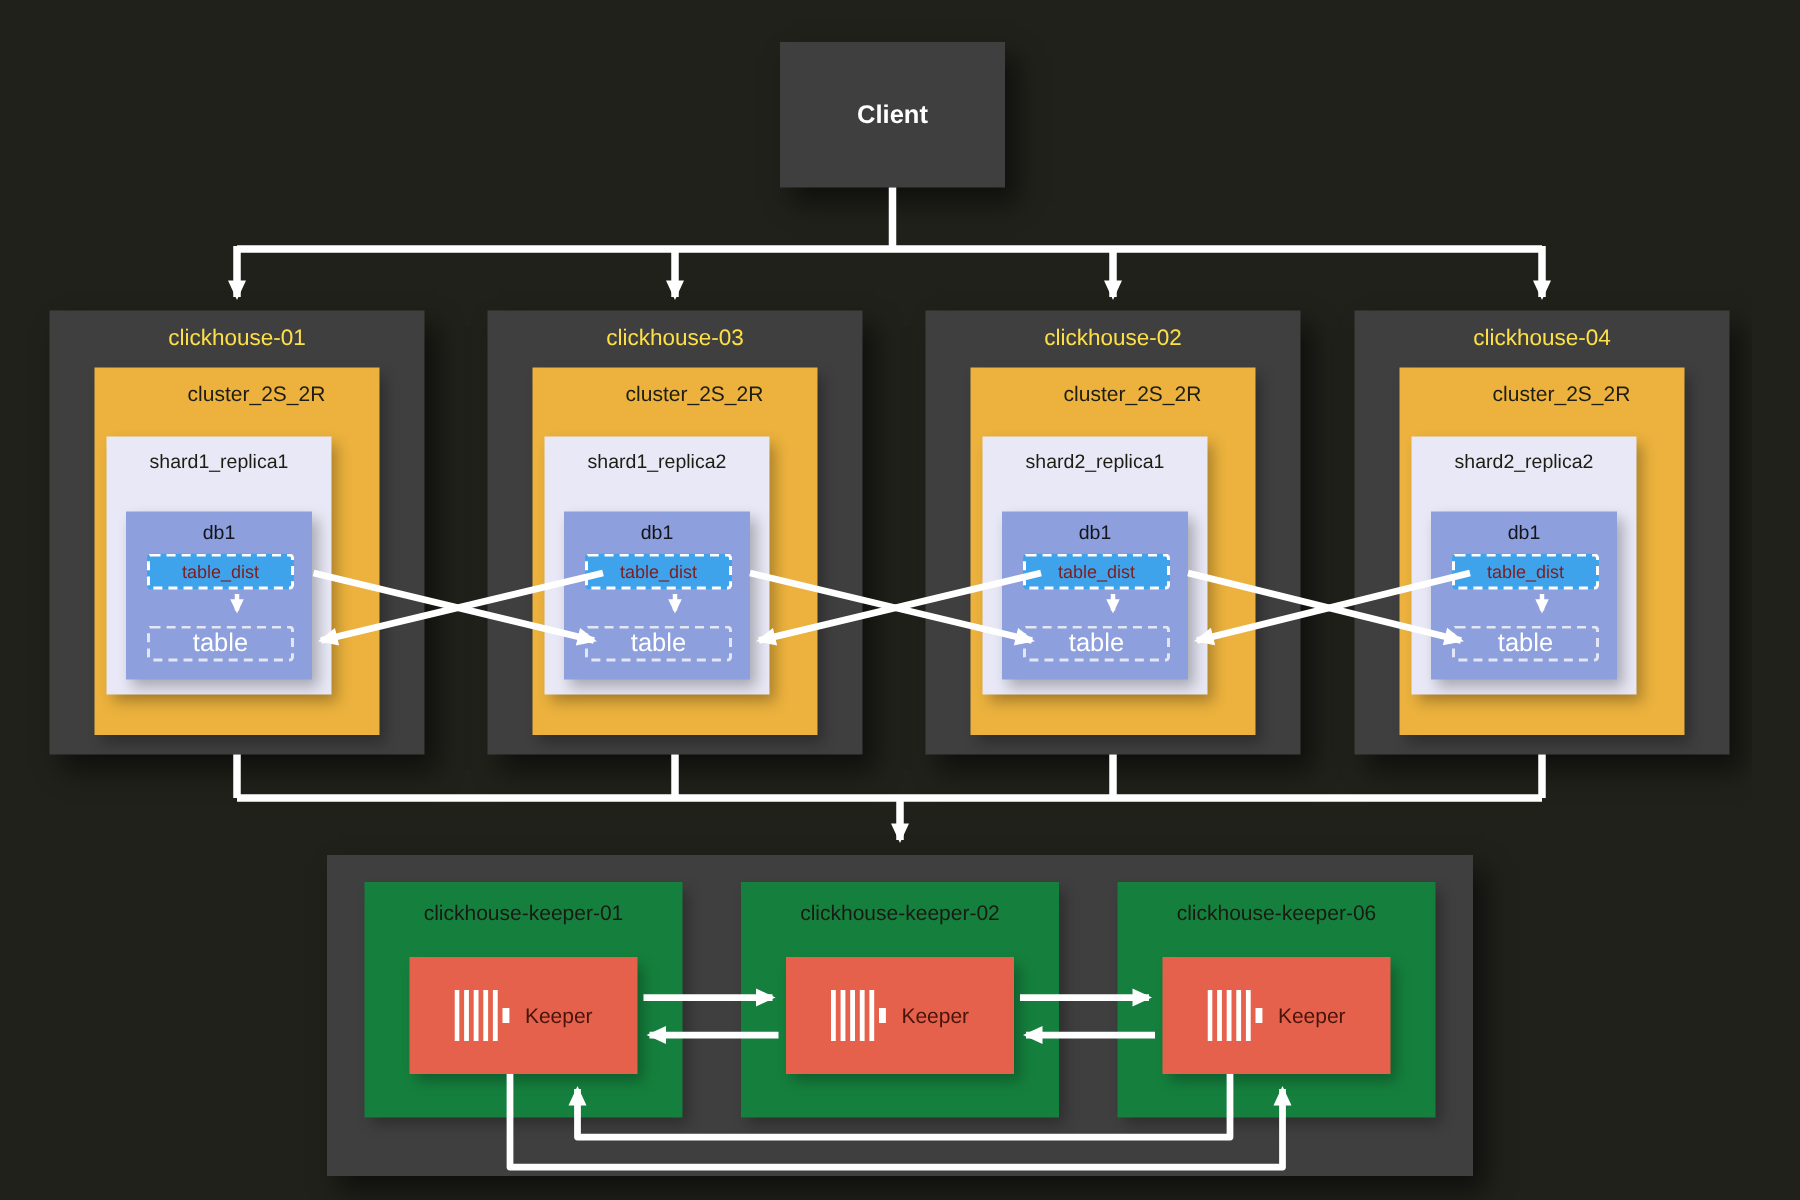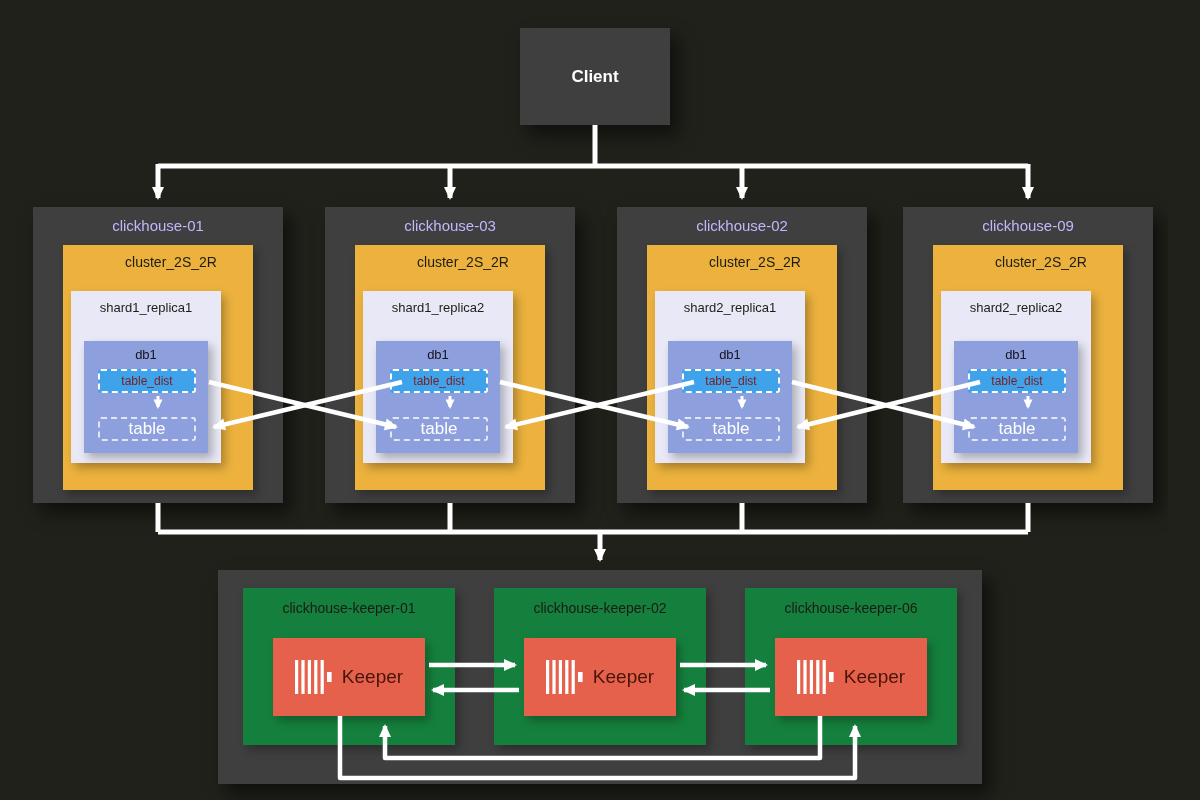--- a/index.html
+++ b/index.html
@@ -14,21 +14,21 @@
 
   
   .client{
     position:absolute;left:520px;top:28px;width:150px;height:97px;
     background:#3f3f3f;display:flex;align-items:center;justify-content:center;
     color:#ffffff;font-weight:bold;font-size:17px;
   }
 
   
   .node{position:absolute;top:207px;width:250px;height:296px;background:#3f3f3f;}
-  .node-title{text-align:center;color:#c4b5fd;font-size:15px;padding-top:10px;}
+  .node-title{text-align:center;color:#fde047;font-size:15px;padding-top:10px;}
   .cluster{position:absolute;left:30px;top:38px;width:190px;height:245px;background:#ecb23d;}
   .cluster-title{text-align:center;color:#1d1d15;font-size:14px;padding-top:9px;padding-left:26px;}
   .replica{position:absolute;left:8px;top:46px;width:150px;height:172px;background:#e8e8f6;}
   .replica-title{text-align:center;color:#1d1d15;font-size:13px;padding-top:9px;}
   .db{position:absolute;left:13px;top:50px;width:124px;height:112px;background:#8d9fdc;}
   .db-title{text-align:center;color:#14141c;font-size:13px;padding-top:6px;}
   .tdist{
     position:absolute;left:14px;top:28px;width:94px;height:20px;
     background:#3fa3ec;border:2px dashed #ffffff;border-radius:3px;
     color:#7f1d1d;font-size:12px;text-align:center;line-height:20px;
@@ -40,21 +40,21 @@
   }
 
   
   .keeper-wrap{position:absolute;left:218px;top:570px;width:764px;height:214px;background:#3f3f3f;}
   .keeper{position:absolute;top:18px;width:212px;height:157px;background:#15803d;}
   .keeper-title{text-align:center;color:#1a1a14;font-size:14px;padding-top:12px;}
   .keeper-core{
     position:absolute;left:30px;top:50px;width:152px;height:78px;background:#e6614b;
     display:flex;align-items:center;justify-content:center;gap:9px;
   }
-  .keeper-label{color:#47150c;font-size:19px;}
+  .keeper-label{color:#47150c;font-size:14px;}
 
   
   .wires{position:absolute;left:0;top:0;z-index:10;pointer-events:none;}
 </style>
 </head>
 <body>
 
 <div id="stage">
 
   <div class="client shadow-big">
@@ -100,21 +100,21 @@
         <div class="db shadow-sm">
           <div class="db-title">db1</div>
           <div class="tdist">table_dist</div>
           <div class="tbl">table</div>
         </div>
       </div>
     </div>
   </div>
 
   <div class="node shadow-big" style="left:903px">
-    <div class="node-title">clickhouse-09</div>
+    <div class="node-title">clickhouse-04</div>
     <div class="cluster shadow-sm">
       <div class="cluster-title">cluster_2S_2R</div>
       <div class="replica shadow-sm">
         <div class="replica-title">shard2_replica2</div>
         <div class="db shadow-sm">
           <div class="db-title">db1</div>
           <div class="tdist">table_dist</div>
           <div class="tbl">table</div>
         </div>
       </div>

